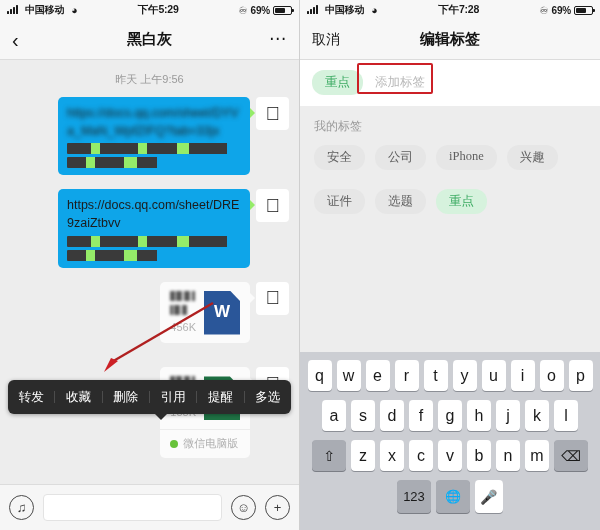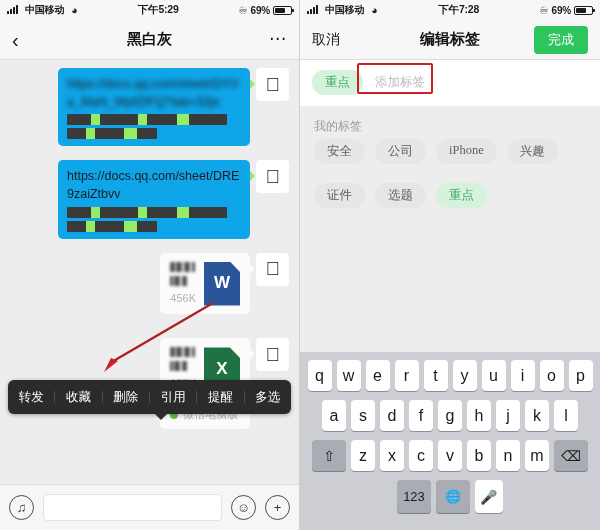--- a/index.html
+++ b/index.html
@@ -134,21 +134,21 @@
   
   .tagbox { background: #fff; padding: 10px 12px 11px; min-height: 38px;
             display: flex; align-items: center; flex-wrap: wrap; gap: 8px; position: relative; }
   .chip { font-size: 12.5px; padding: 4px 13px; border-radius: 12px;
           background: #e6e6e6; color: #5f5f5f; font-family: Liberation Serif, serif; }
   .chip.sel { background: #d6f2dd; color: #3dab63; }
   .chip.placeholder { background: transparent; color: #b8b8b8; padding-left: 4px; }
   .anno-box { position: absolute; left: 57px; top: 3px; width: 76px; height: 31px;
               border: 2.5px solid #cc2026; border-radius: 2px; }
   .mytags { padding: 12px 14px 0; }
-  .mytags-label { font-size: 12px; color: #9b9b9b; margin-bottom: 4px; }
+  .mytags-label { font-size: 12px; color: #9b9b9b; margin-bottom: 10px; }
   .taglist { display: flex; flex-wrap: wrap; gap: 19px 10px; }
 
   
   .keyboard { position: absolute; left: 0; right: 0; bottom: 0; height: 178px;
               background: #ccced3; padding-top: 8px; }
   .krow { display: flex; justify-content: center; gap: 5px; margin-bottom: 9px; }
   .key { background: #fff; border-radius: 4px; box-shadow: 0 1px 0 #8c8f96;
          font-size: 16px; color: #1a1a1a; height: 31px; min-width: 24px;
          display: flex; align-items: center; justify-content: center; padding: 0 3px; }
   .krow.r2 { padding: 0 14px; }
@@ -188,20 +188,21 @@
       </div>
     </div>
 
     <div class="navbar">
       <div class="nav-back">‹</div>
       <div class="nav-title">黑白灰</div>
       <div class="nav-dots">⋯</div>
     </div>
 
     <div class="chat">
+      <div class="timestamp">昨天 上午9:56</div>
 
       <div class="msg-row">
         <div class="bubble">
           <div class="blur">https://docs.qq.com/sheet/DYVa_MaN_WpfZIFQ?tab=33jx</div>
           <div class="blur-line"></div>
           <div class="blur-line short"></div>
         </div>
         <div class="avatar"></div>
       </div>
 
@@ -293,21 +294,20 @@
         <span class="carrier">69%</span>
         <span class="batt">
             <span></span>
           </span>
       </div>
     </div>
 
     <div class="navbar">
       <div class="nav-cancel">取消</div>
       <div class="nav-title">编辑标签</div>
-      <div class="nav-done">完成</div>
     </div>
 
     <div class="tagbox">
       <span class="chip sel">重点</span>
       <span class="chip placeholder">添加标签</span>
       <span class="anno-box"></span>
     </div>
 
     <div class="mytags">
       <div class="mytags-label">我的标签</div>

